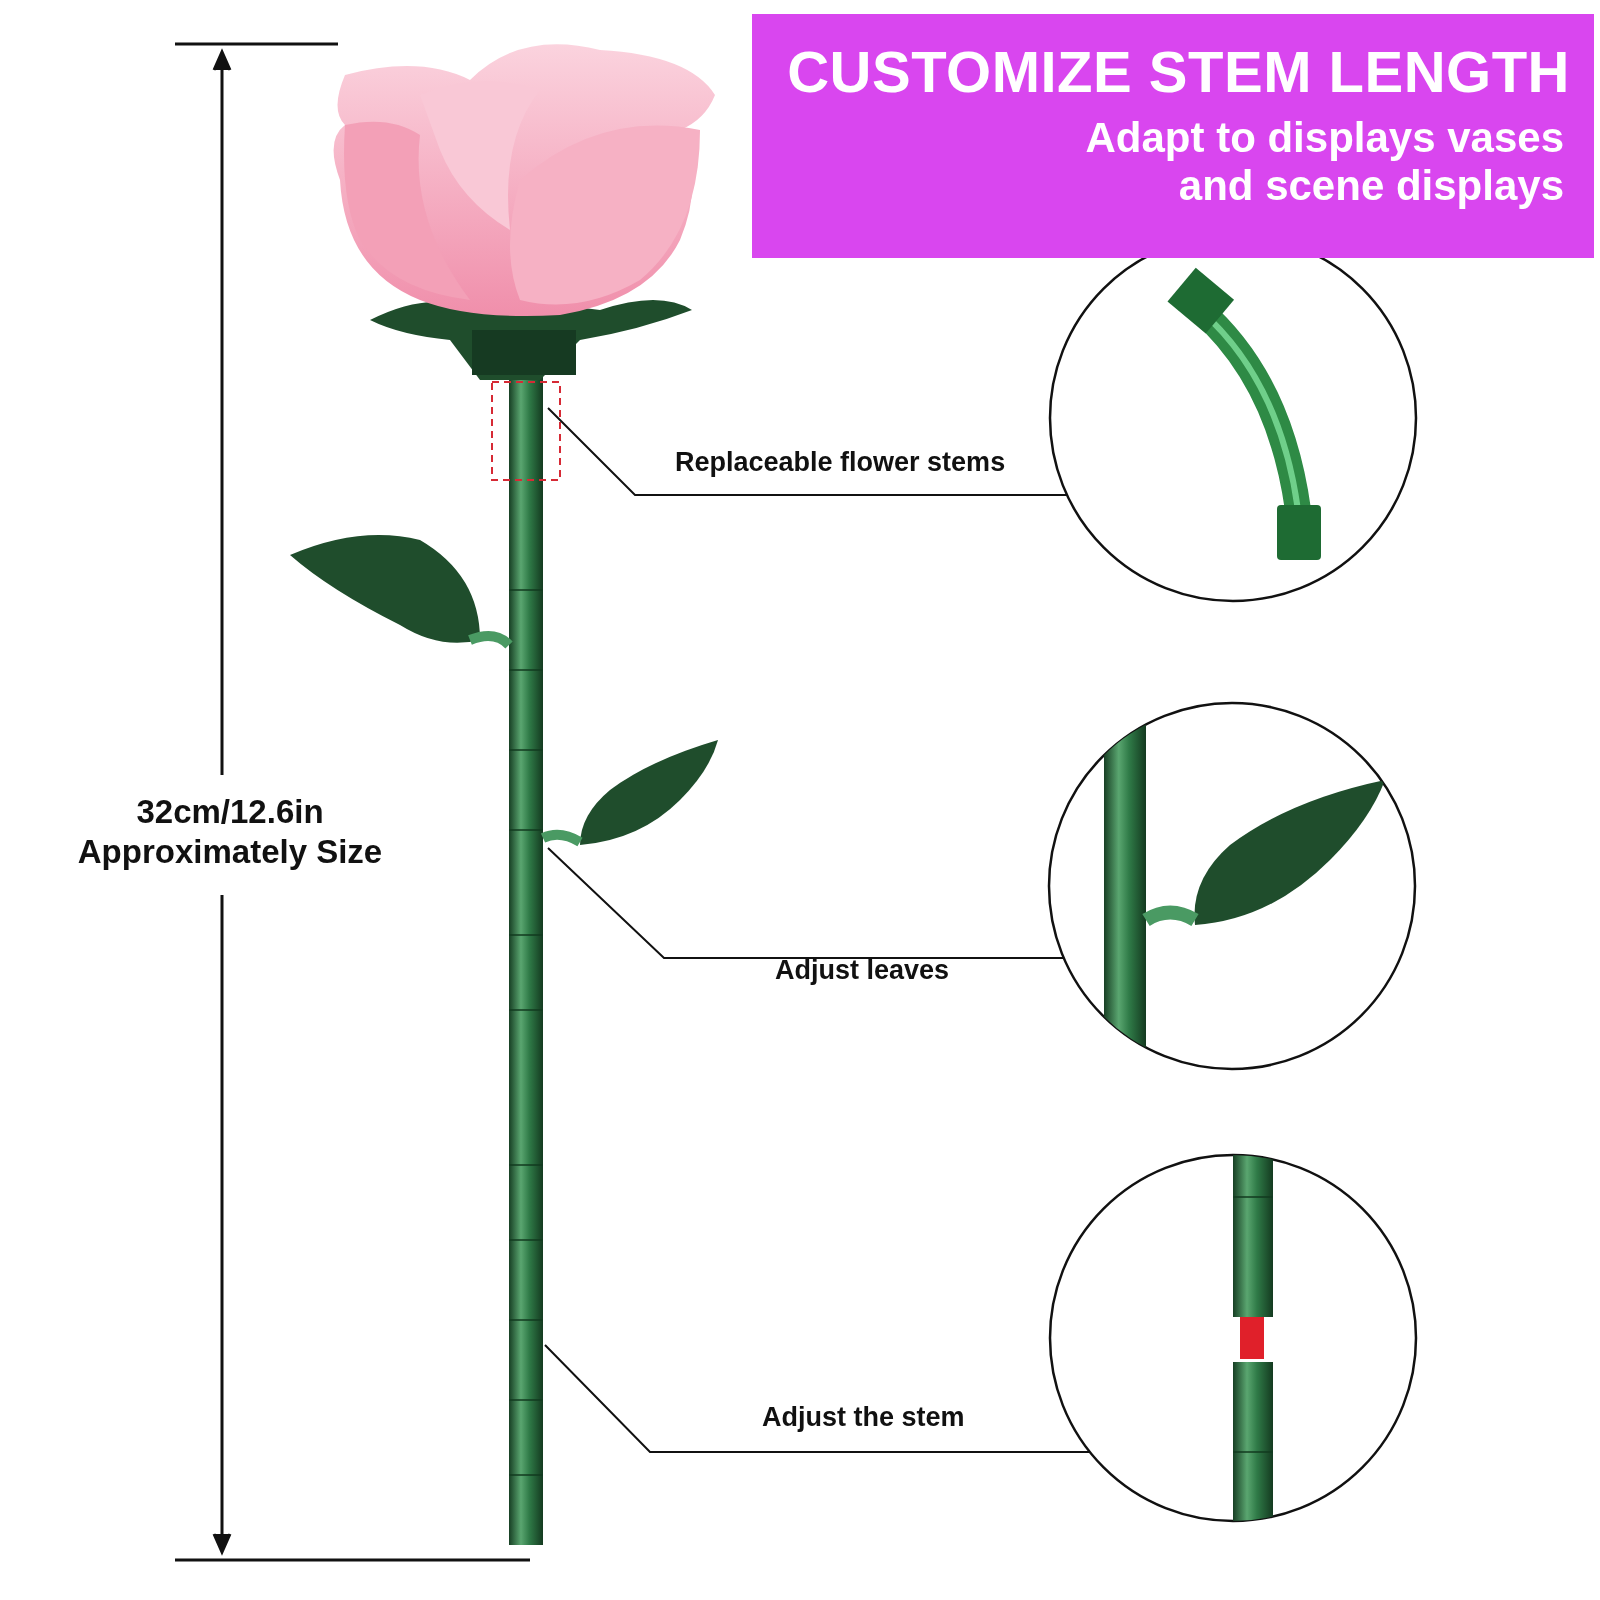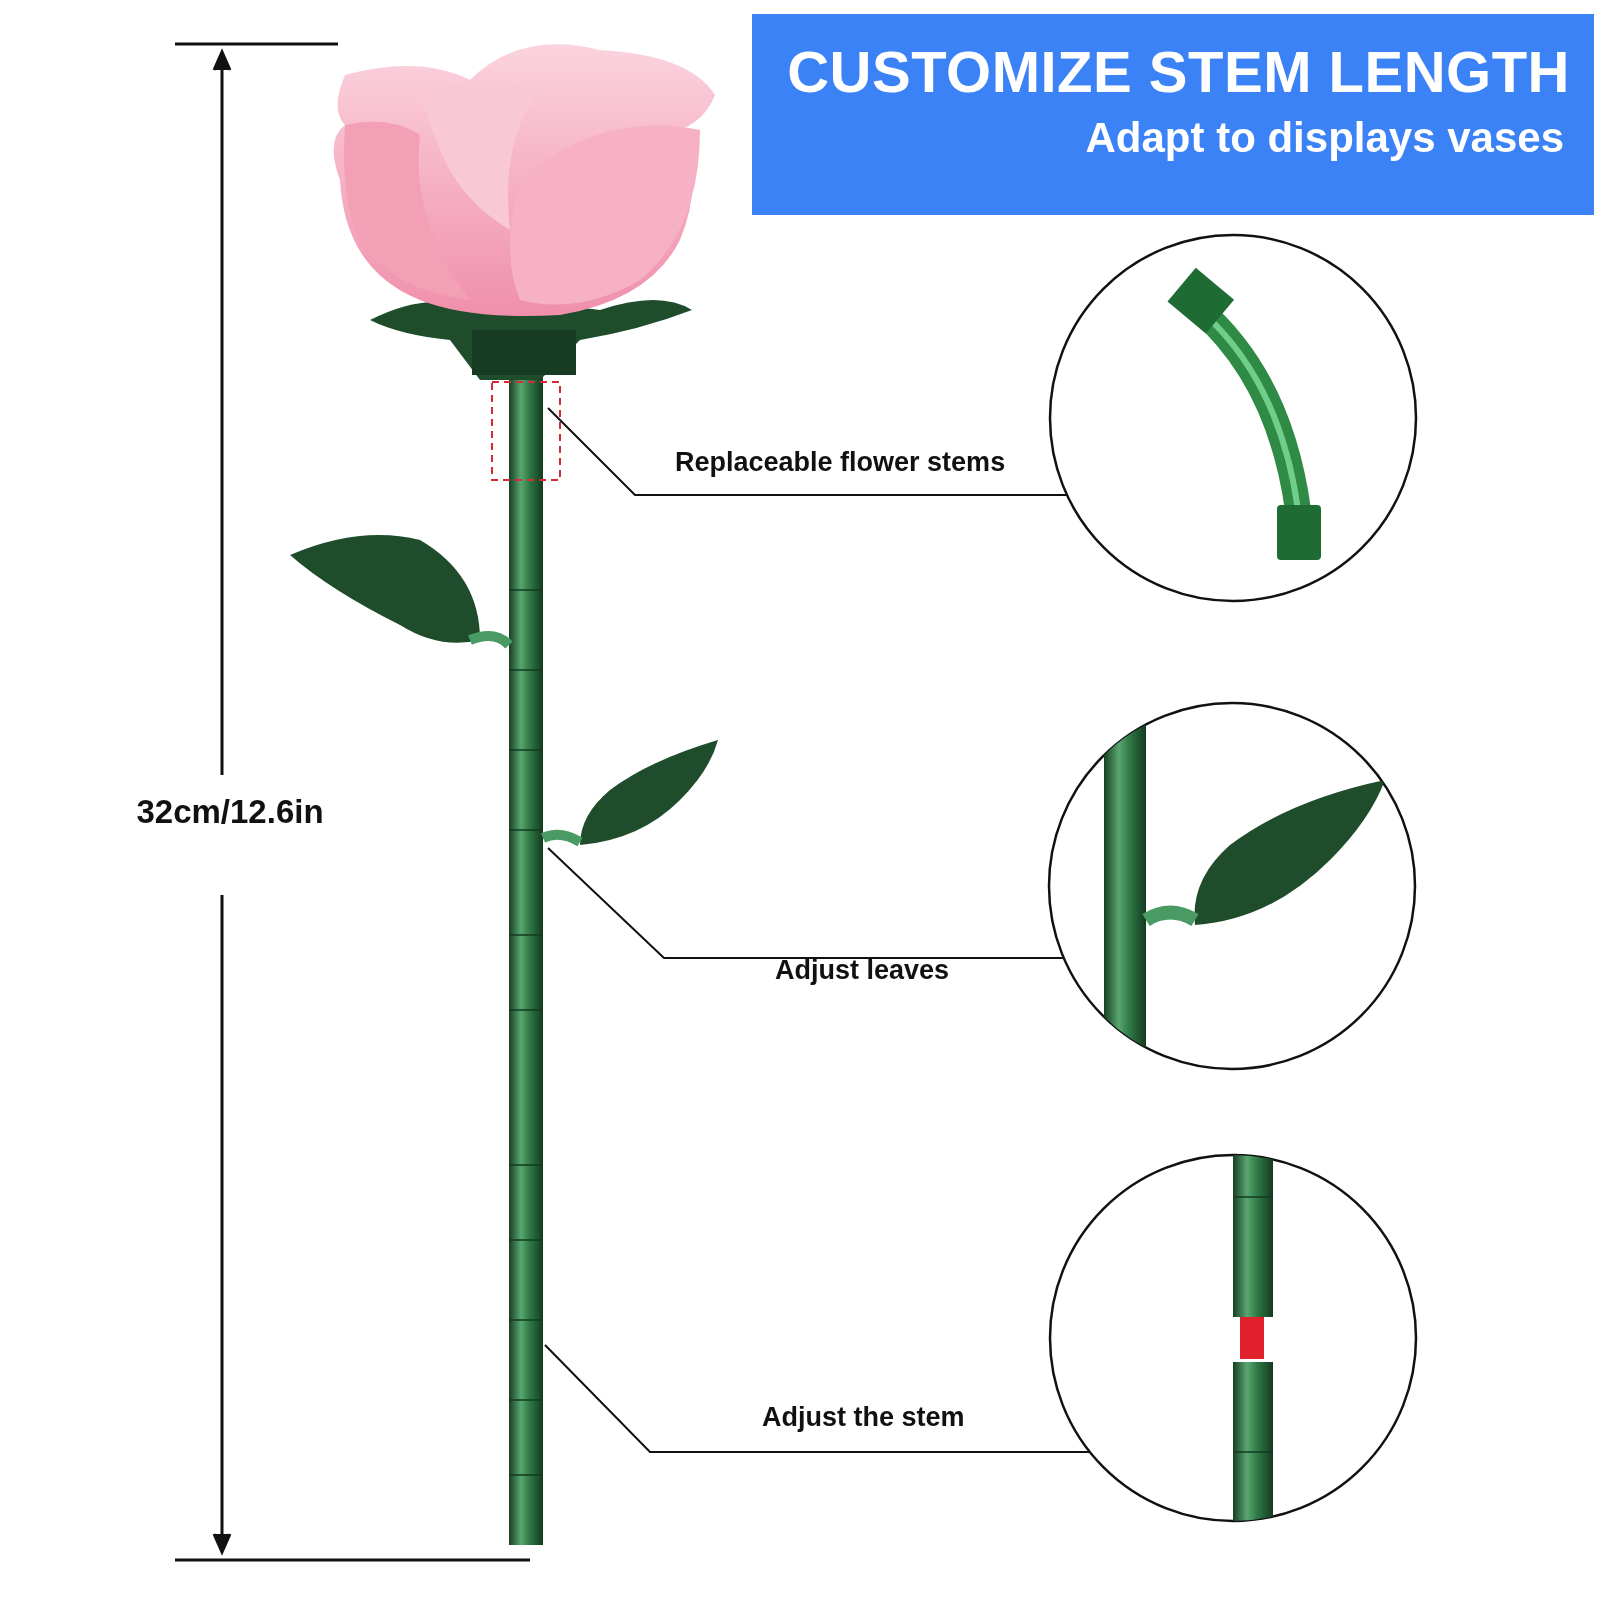--- a/index.html
+++ b/index.html
@@ -1,17 +1,17 @@
 <!DOCTYPE html>
 <html><head>
 <meta charset="utf-8">
 <style>
   html, body { margin: 0; padding: 0; background: #ffffff; }
   body { width: 1600px; height: 1600px; position: relative; overflow: hidden; font-family: "Liberation Sans", sans-serif; }
-  .banner { position: absolute; left: 752px; top: 14px; width: 842px; height: 201px; background: #3b82f6; }
+  .banner { position: absolute; left: 752px; top: 14px; width: 842px; height: 244px; background: #d946ef; }
   .banner-title { position: absolute; right: 24px; top: 24px; color: #fff; font-weight: 700; font-size: 58px; letter-spacing: 0.5px; white-space: nowrap; }
   .banner-sub { position: absolute; right: 30px; top: 100px; color: #fff; font-weight: 700; font-size: 42px; line-height: 48px; text-align: right; white-space: nowrap; }
   .callout-label { position: absolute; font-size: 27px; font-weight: 700; color: #111; white-space: nowrap; }
   .dim-label { position: absolute; left: 60px; top: 792px; width: 340px; text-align: center; font-size: 33px; font-weight: 700; color: #111; line-height: 40px; }
   svg.art { position: absolute; left: 0; top: 0; }
 </style>
 </head>
 <body>
 
 <svg class="art" width="1600" height="1600" viewBox="0 0 1600 1600">
@@ -112,22 +112,24 @@
       <rect x="1233" y="1362" width="40" height="180" fill="url(#stemG)"></rect>
       <line x1="1233" y1="1452" x2="1273" y2="1452" stroke="#123a1f" stroke-width="1.5"></line>
     </g>
   </g>
 </svg>
 
 <div class="banner">
   <div class="banner-title">CUSTOMIZE STEM LENGTH</div>
   <div class="banner-sub">
     <div>Adapt to displays vases</div>
+    <div>and scene displays</div>
   </div>
 </div>
 
 <div class="dim-label">
   <div>32cm/12.6in</div>
+  <div>Approximately Size</div>
 </div>
 
 <div class="callout-label" style="left:675px; top:447px;">Replaceable flower stems</div>
 <div class="callout-label" style="left:775px; top:909px;margin-top:46px;">Adjust leaves</div>
 <div class="callout-label" style="left:762px; top:1402px;">Adjust the stem</div>
 
 </body></html>

